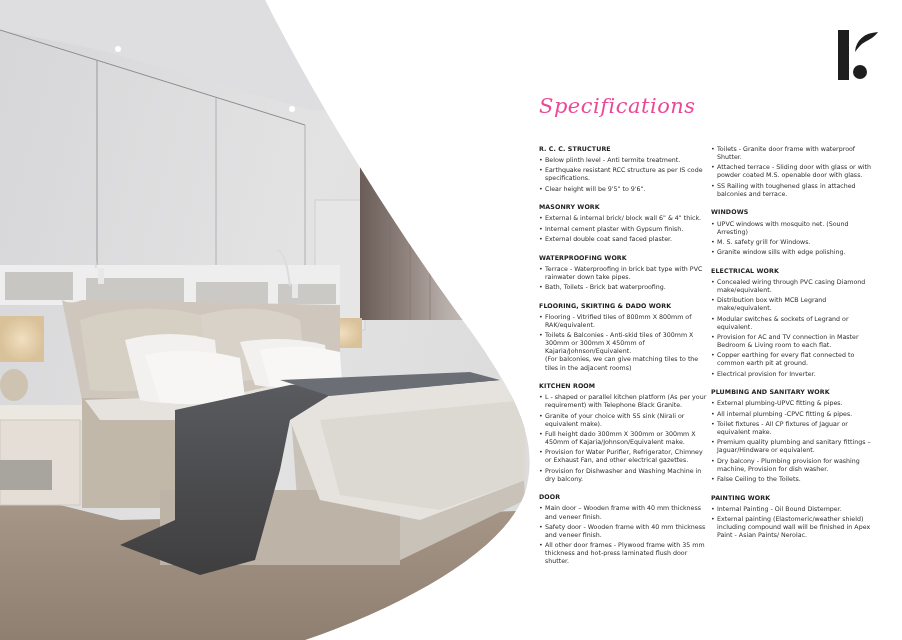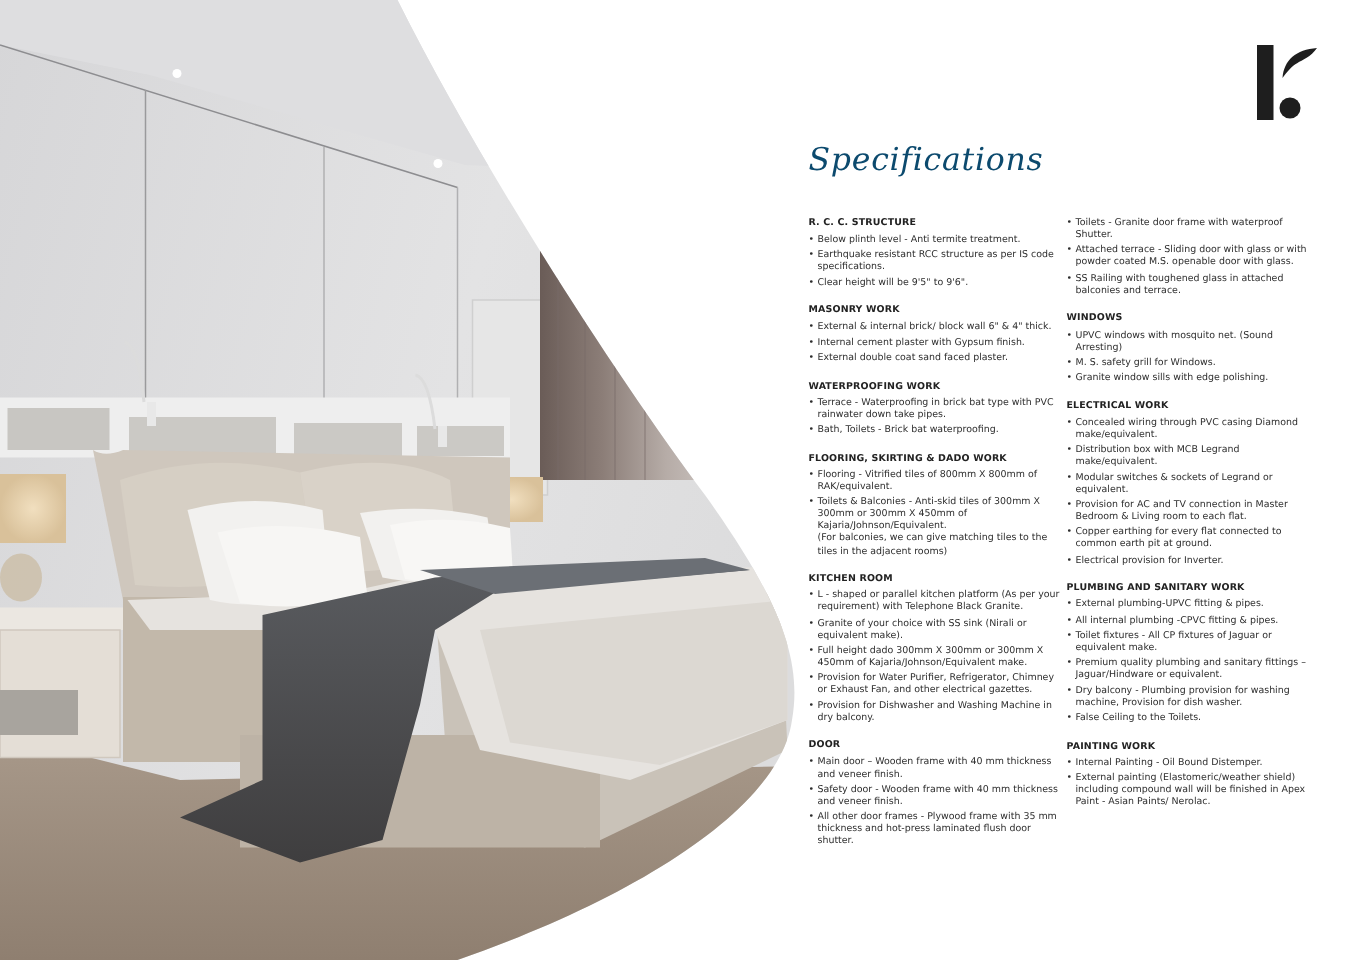--- a/index.html
+++ b/index.html
@@ -6,21 +6,21 @@
   html, body { width: 902px; height: 640px; overflow: hidden; background: #ffffff; }
   body { position: relative; font-family: "DejaVu Sans", sans-serif; color: #2a2a2a; }
 
   .photo { position: absolute; left: 0; top: 0; width: 902px; height: 640px; }
 
   .logo { position: absolute; left: 836px; top: 28px; width: 44px; height: 54px; }
 
   .title {
     position: absolute; left: 539px; top: 94px;
     font-family: "DejaVu Serif", serif; font-style: italic; font-weight: normal;
-    font-size: 21px; color: #0c4a6e; letter-spacing: 0.5px;
+    font-size: 21px; color: #ec4899; letter-spacing: 0.5px;
   }
 
   .col { position: absolute; width: 170px; font-size: 6.3px; line-height: 8.1px; color: #2e2e2e; }
   .col-left { left: 539px; top: 145px; }
   .col-right { left: 711px; top: 145px; }
 
   .section { margin-bottom: 10.5px; }
   .sec-title { font-weight: bold; font-size: 6.3px; letter-spacing: 0.1px; margin-bottom: 3px; color: #222; }
   .item { position: relative; padding-left: 6px; margin-bottom: 2.2px; }
   .item::before { content: "•"; position: absolute; left: 0; top: 0; }

